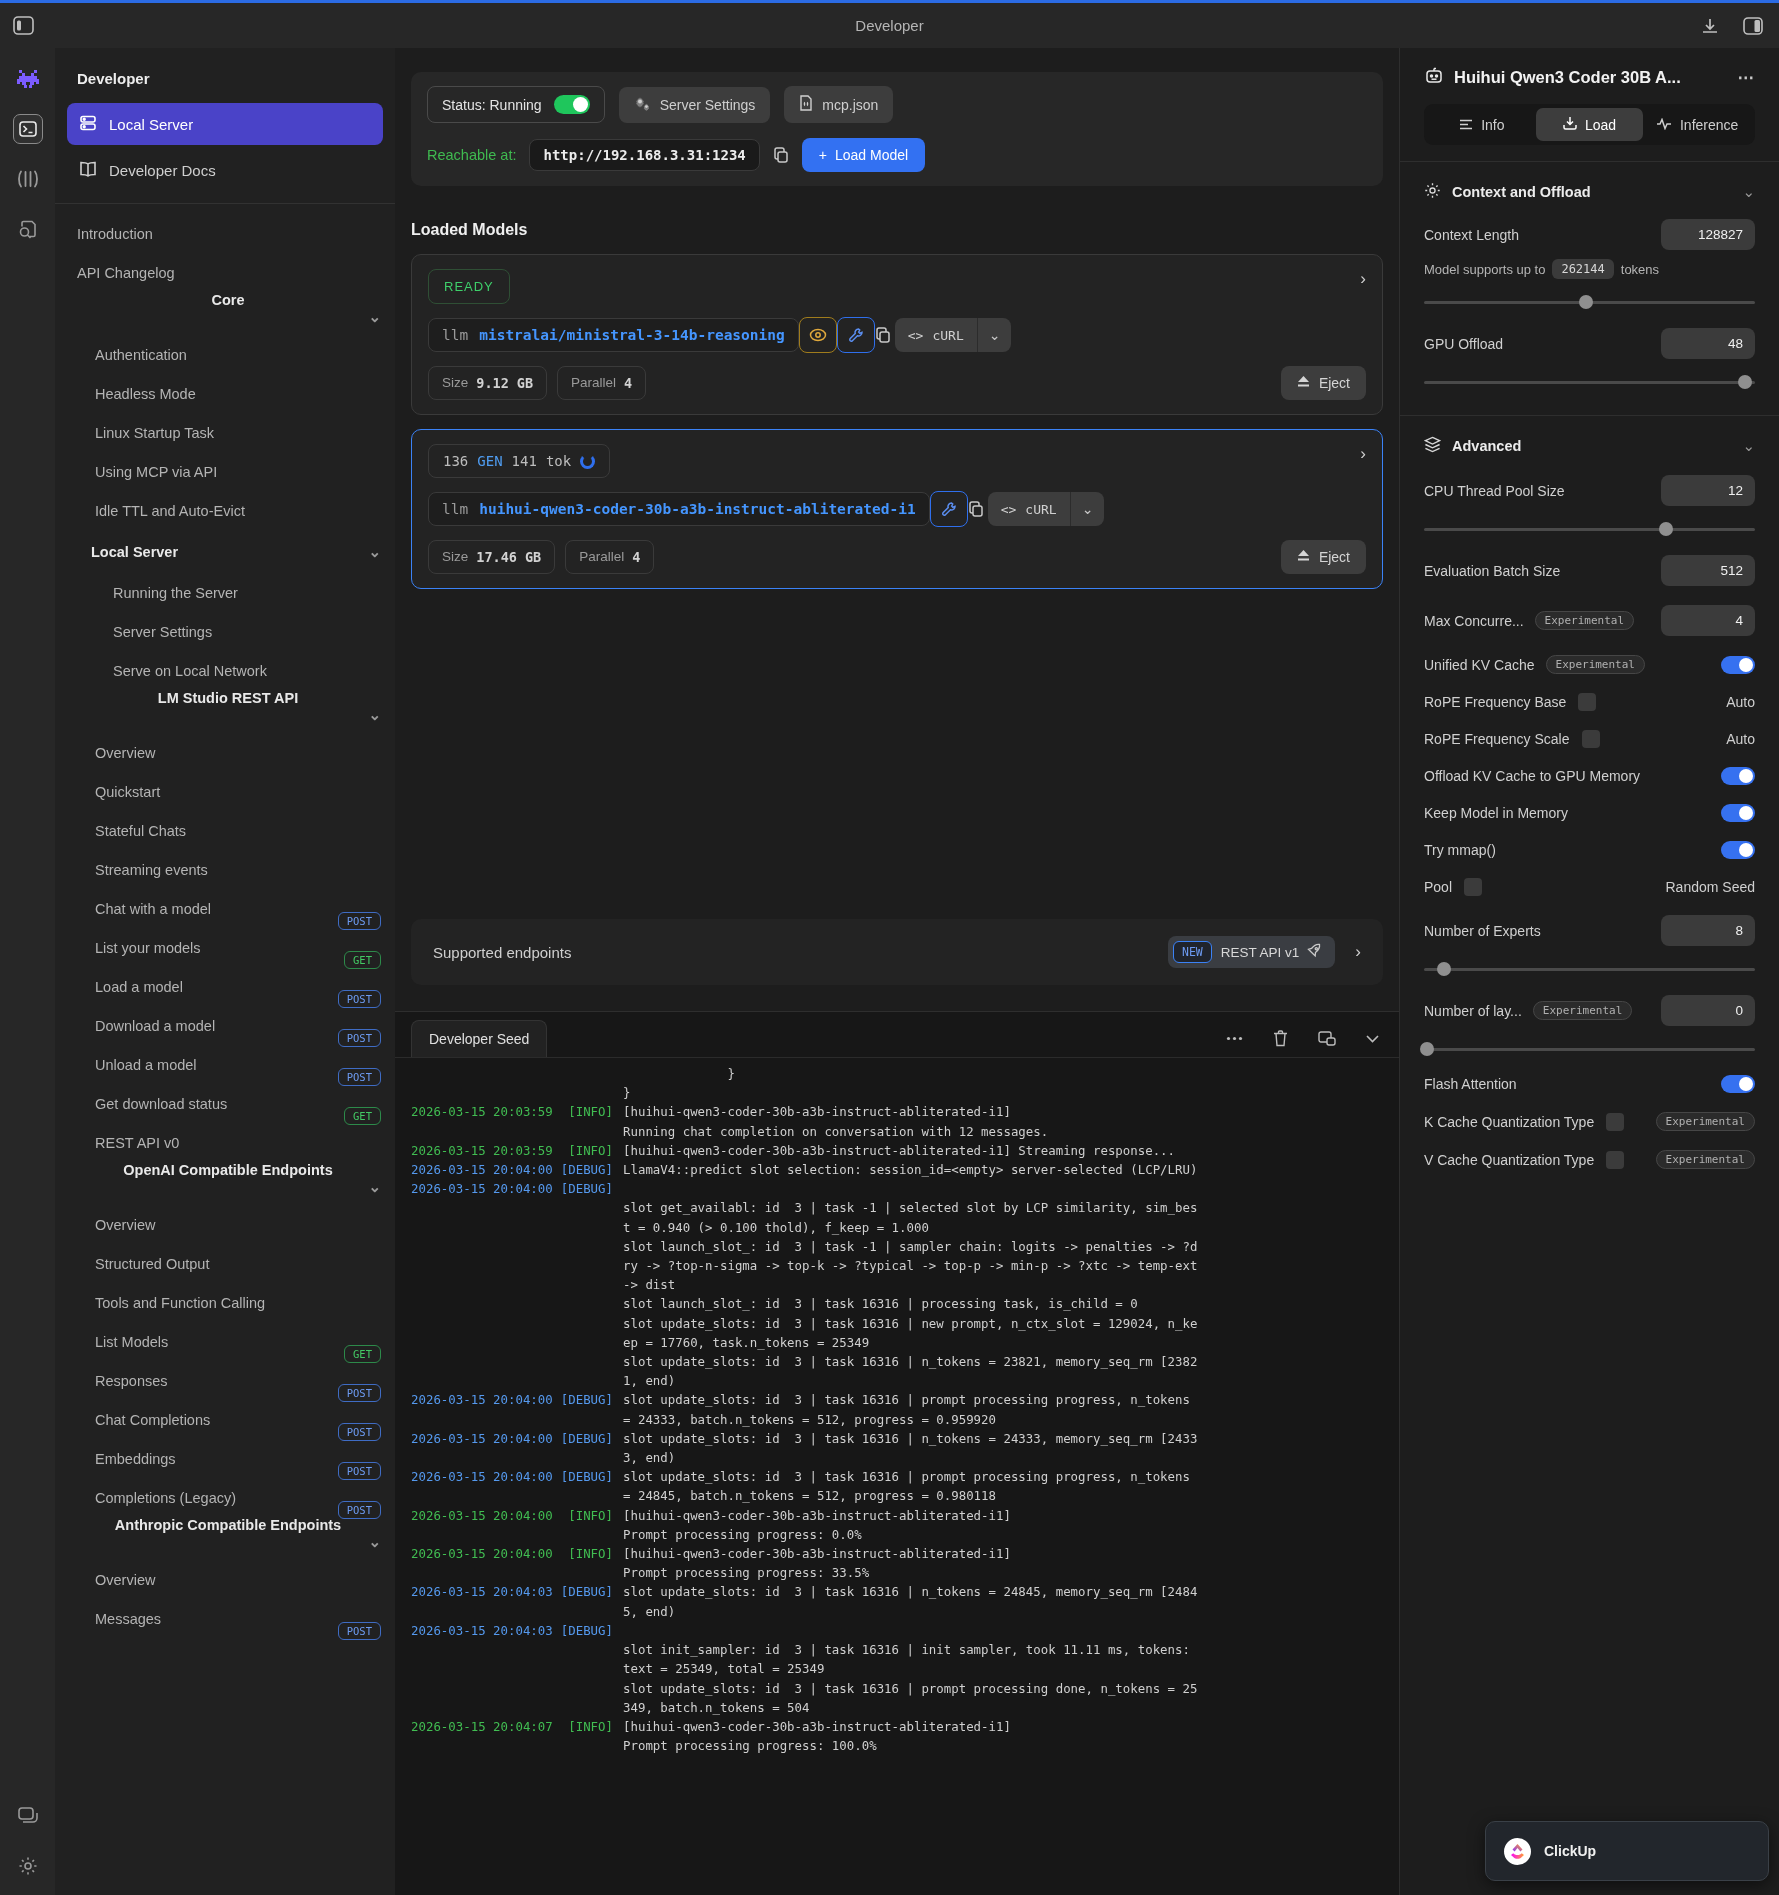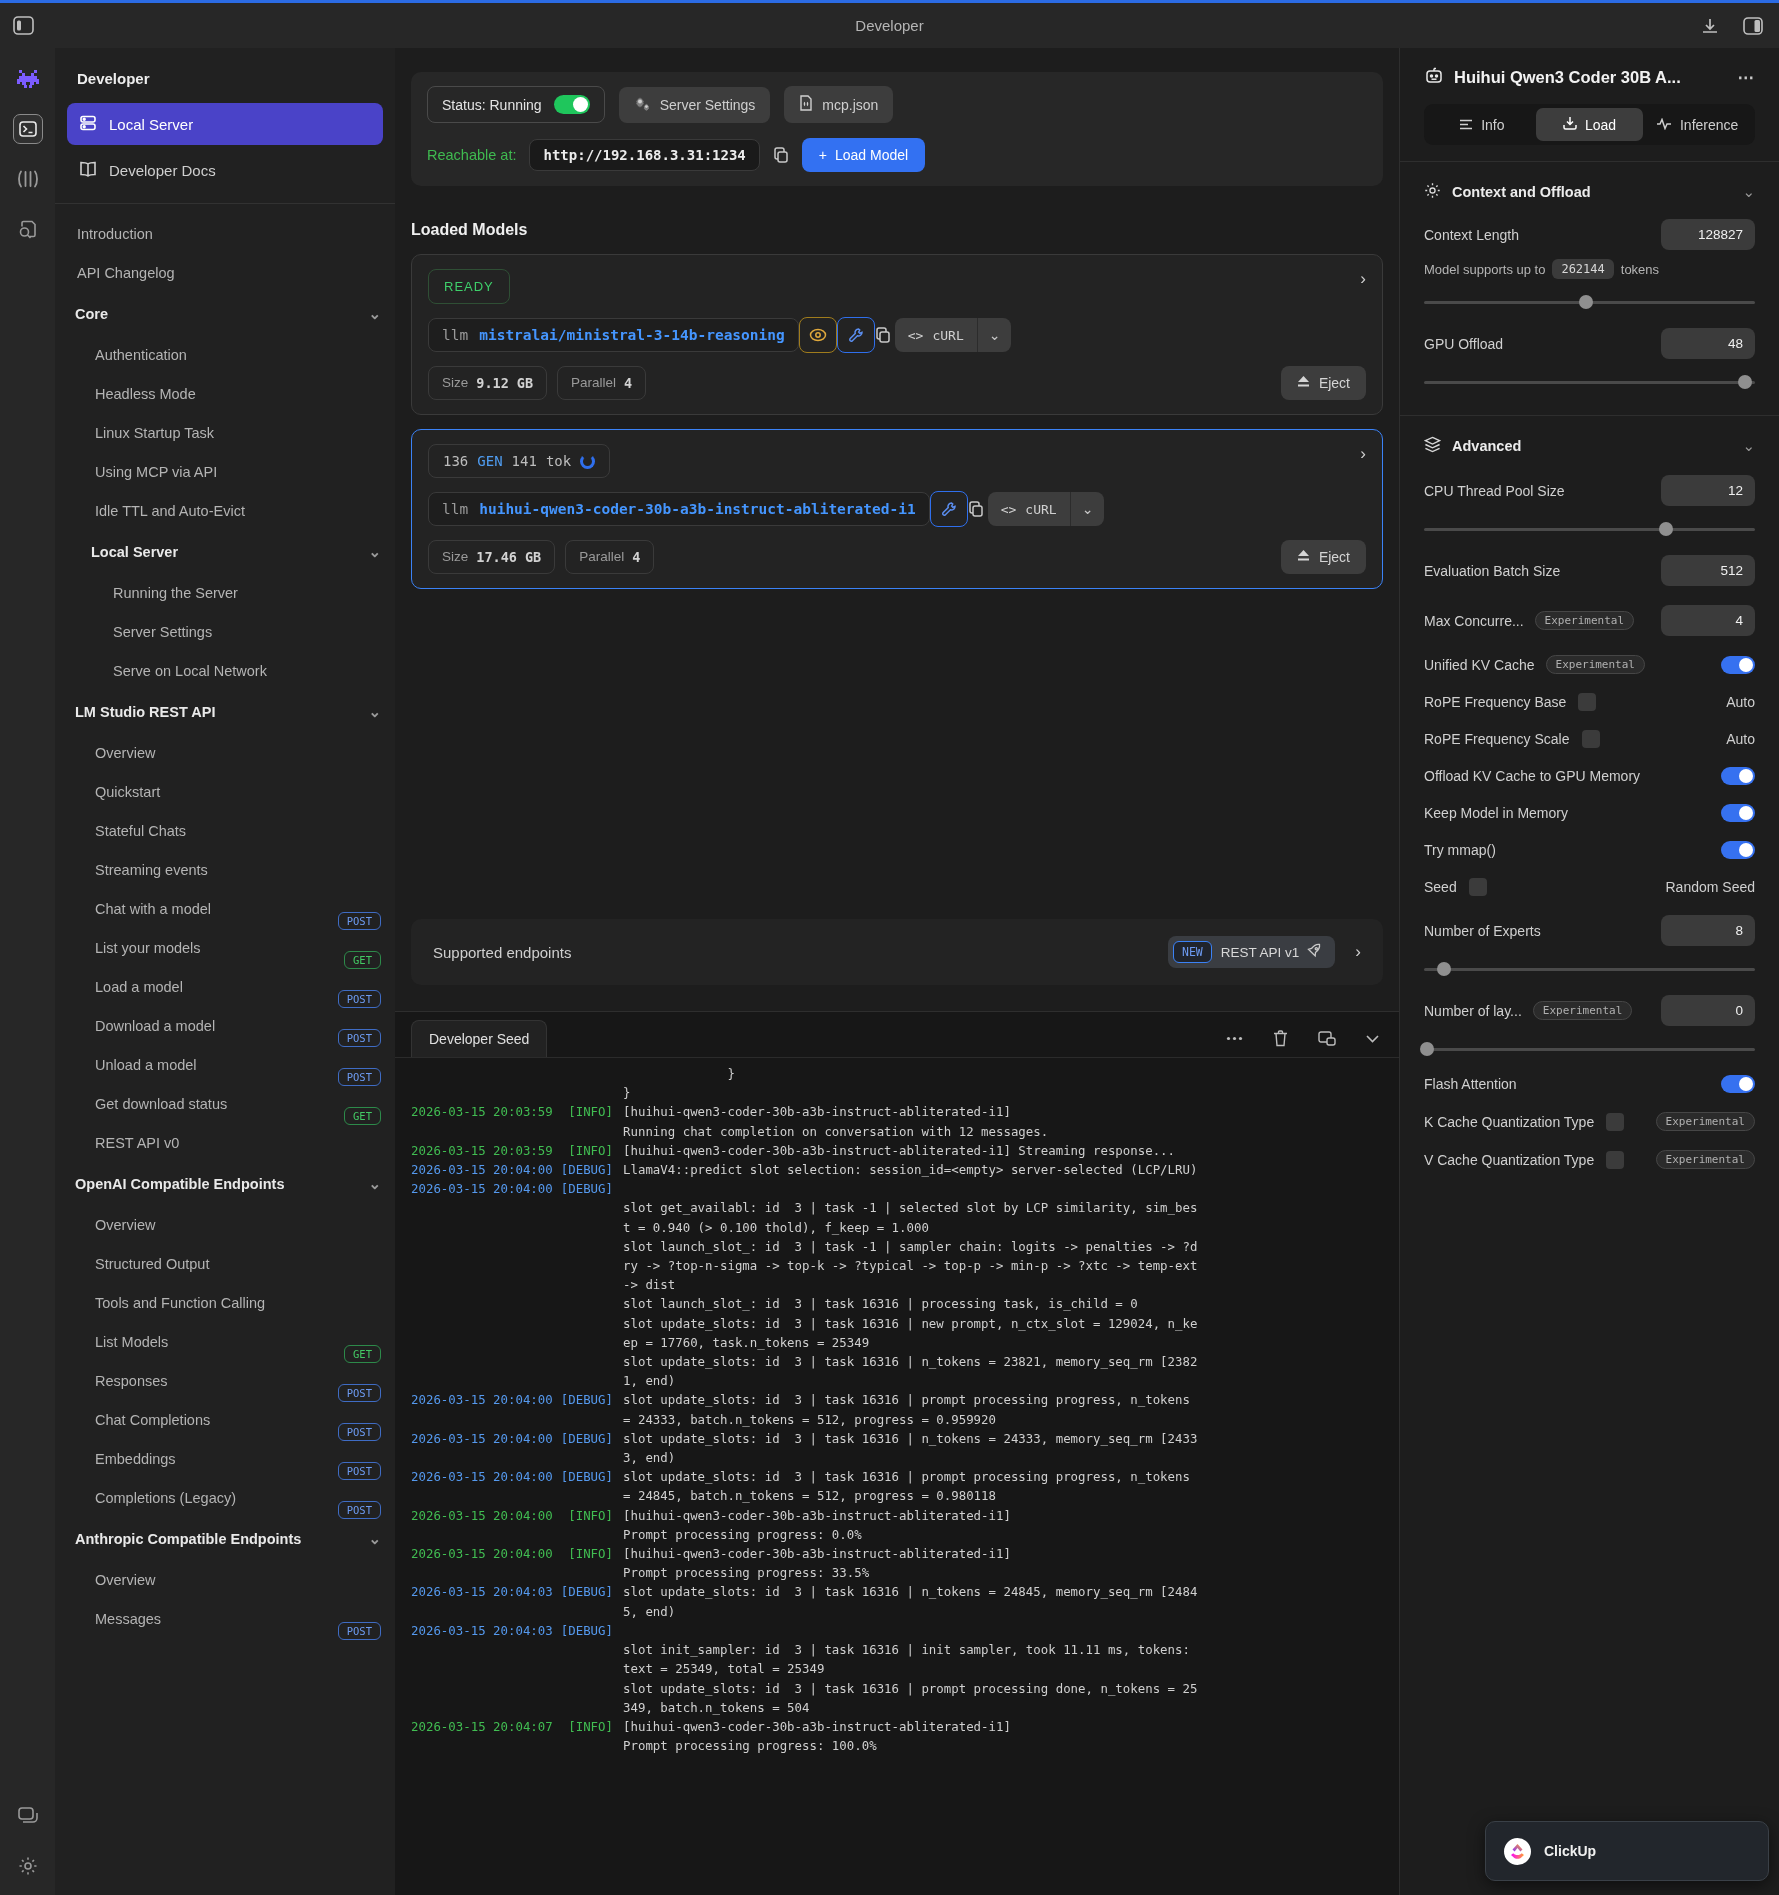--- a/index.html
+++ b/index.html
@@ -22,21 +22,21 @@
   .rail-icon.active { border:1px solid #8a8a8a; border-radius:7px; background:#303030; color:#e8e8e8; }
 
   .sidebar { width:340px; background:#212121; overflow:hidden; padding-top:14px; }
   .sb-title { font-weight:bold; font-size:15px; color:#ededed; padding:8px 0 16px 22px; }
   .sb-primary { margin:0 12px 4px; height:42px; border-radius:8px; display:flex; align-items:center; gap:12px; padding:0 12px; color:#cfcfcf; cursor:pointer; font-size:15px; }
   .sb-primary.selected { background:#4a43c8; color:#ffffff; }
   .sb-divider { border-top:1px solid #323232; margin:12px 0 10px; }
   .sb-row { display:flex; align-items:center; height:39px; padding-right:14px; cursor:pointer; }
   .sb-item { color:#b4b4b4; font-size:14.5px; }
   .sb-header { color:#e9e9e9; font-weight:bold; font-size:14.5px; height:43px; }
-  .ind0 { padding-left:22px; } .ind1 { padding-left:40px; } .ind2 { padding-left:58px; } .indh0 { padding-left:20px; } .indh1 { padding-left:36px; }
+  .ind0 { padding-left:22px; } .ind1 { padding-left:40px; } .ind2 { padding-left:58px; } .indh0 { padding-left:20px;flex-direction:column; } .indh1 { padding-left:36px; }
   .sb-chev { margin-left:auto; color:#9a9a9a; font-size:15px; }
   .badge { margin-left:auto; font-family:"DejaVu Sans Mono",monospace; font-size:10.5px; padding:2px 8px; border-radius:6px; border:1px solid;margin-top:24px; }
   .badge.post { color:#6d9bf2; border-color:#3f6cc4; }
   .badge.get  { color:#43c964; border-color:#2d8a4a; }
 
   
   .main { width:1005px; background:#1d1d1d; border-right:1px solid #2e2e2e; display:flex; flex-direction:column; overflow:hidden; }
   .status-card { margin:24px 16px 0; background:#272727; border-radius:10px; padding:14px 16px; }
   .status-row1 { display:flex; gap:14px; align-items:center; }
   .status-box { border:1px solid #4a4a4a; border-radius:8px; padding:8px 14px; display:flex; gap:12px; align-items:center; color:#e4e4e4; }
@@ -714,21 +714,21 @@
             <div class="knob"></div>
           </div>
         </div>
         <div class="rp-row">
           <span>Try mmap()</span>
           <div class="toggle blue ml-auto on">
             <div class="knob"></div>
           </div>
         </div>
         <div class="rp-row">
-          <span>Seed</span>
+          <span>Pool</span>
           <div class="rp-check"></div>
           <span class="rp-right-text">Random Seed</span>
         </div>
         <div class="rp-row">
           <span>Number of Experts</span>
           <span class="rp-input">8</span>
         </div>
         <div class="slider">
           <div class="track"></div>
           <div class="thumb" style="left: calc(6% - 7px);"></div>

